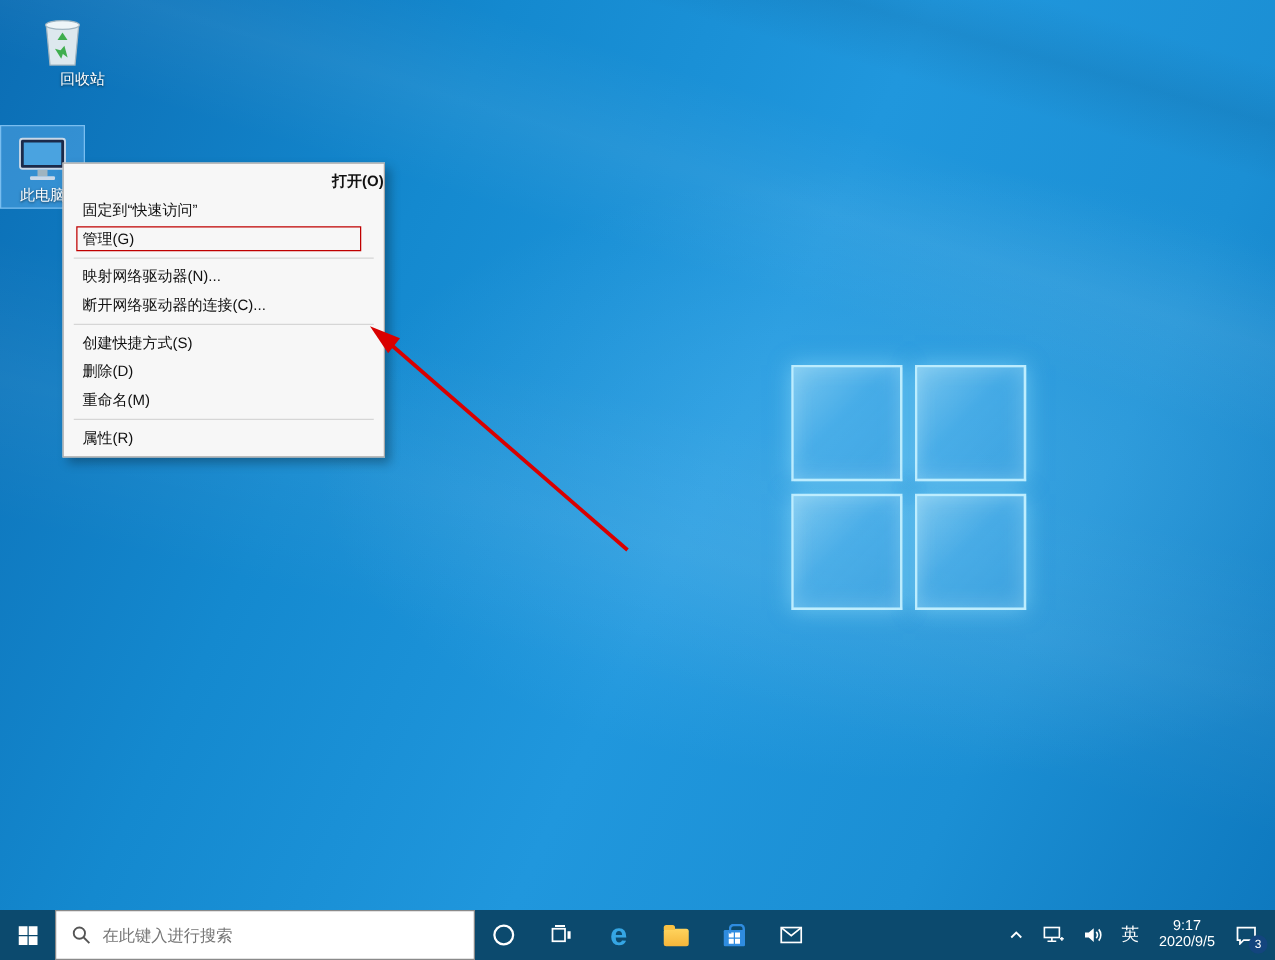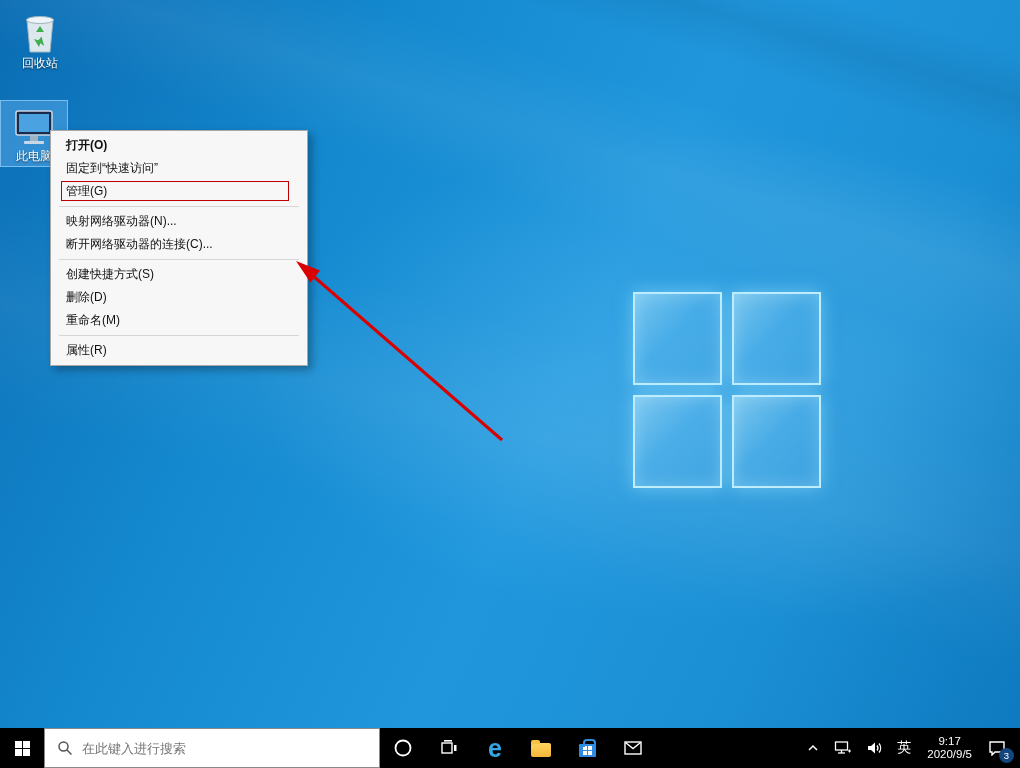--- a/index.html
+++ b/index.html
@@ -31,38 +31,38 @@
     background:linear-gradient(135deg,rgba(200,240,255,0.45),rgba(110,195,245,0.30) 45%,rgba(80,170,230,0.28));
     border:2px solid rgba(195,240,255,0.95);
     box-shadow:0 0 16px rgba(150,225,255,0.55), inset 0 0 18px rgba(210,245,255,0.30);
   }
 
   
   .desk-icon { position:absolute; width:68px; text-align:center; color:#fff; font-size:12px;
     text-shadow:0 1px 2px rgba(0,0,0,0.65); z-index:5; }
   .desk-icon .glyph { display:flex; justify-content:center; align-items:flex-end; height:46px; }
   .desk-icon .lbl { margin-top:3px; line-height:13px; }
-  .icon-recycle { left:6px; top:8px; }
+  .icon-recycle { left:16px; top:8px;text-align:right; }
   .icon-thispc { left:0px; top:100px; background:rgba(110,185,245,0.40); border:1px solid rgba(160,215,255,0.65); padding-bottom:3px;font-family:Liberation Serif, serif; }
 
   
   .ctx-menu { position:absolute; left:50px; top:130px; width:258px; z-index:20;
     background:#f7f7f7; border:1px solid #a8a8a8; box-shadow:4px 4px 8px rgba(0,0,0,0.30);
     padding:3px 0; font-size:12px; color:#111; }
   .ctx-item { height:23px; line-height:23px; padding-left:15px; position:relative; cursor:default; white-space:nowrap; }
-  .ctx-item.bold { font-weight:bold; }
+  .ctx-item.bold { font-weight:bold;text-align:right; }
   .ctx-item.annotated::before { content:""; position:absolute; left:10px; right:18px; top:1px; bottom:2px;
     border:1px solid #c00000; pointer-events:none; }
   .ctx-sep { height:1px; background:#d6d6d6; margin:3px 8px; }
 
   
   .annot-arrow { position:absolute; left:0; top:0; width:1020px; height:728px; z-index:50; pointer-events:none; }
 
   
-  .taskbar { position:absolute; left:0; bottom:0; width:1020px; height:40px; background:#000000;
+  .taskbar { position:absolute; left:0; bottom:0; width:1020px; height:40px; background:#0c4a6e;
     display:flex; align-items:stretch; z-index:100; color:#fff; }
   .tb-btn { display:flex; align-items:center; justify-content:center; }
   .start-btn { width:44px; }
   .start-logo { display:grid; grid-template-columns:7px 7px; grid-template-rows:7px 7px; gap:1px; }
   .start-logo span { background:#fff; }
 
   .search-box { width:336px; background:#fff; display:flex; align-items:center; gap:9px;
     padding-left:12px; border:1px solid #8a8a8a; }
   .search-box input { border:none; outline:none; font-size:13px; color:#4a4a4a; width:250px;
     font-family:inherit; background:transparent; }

